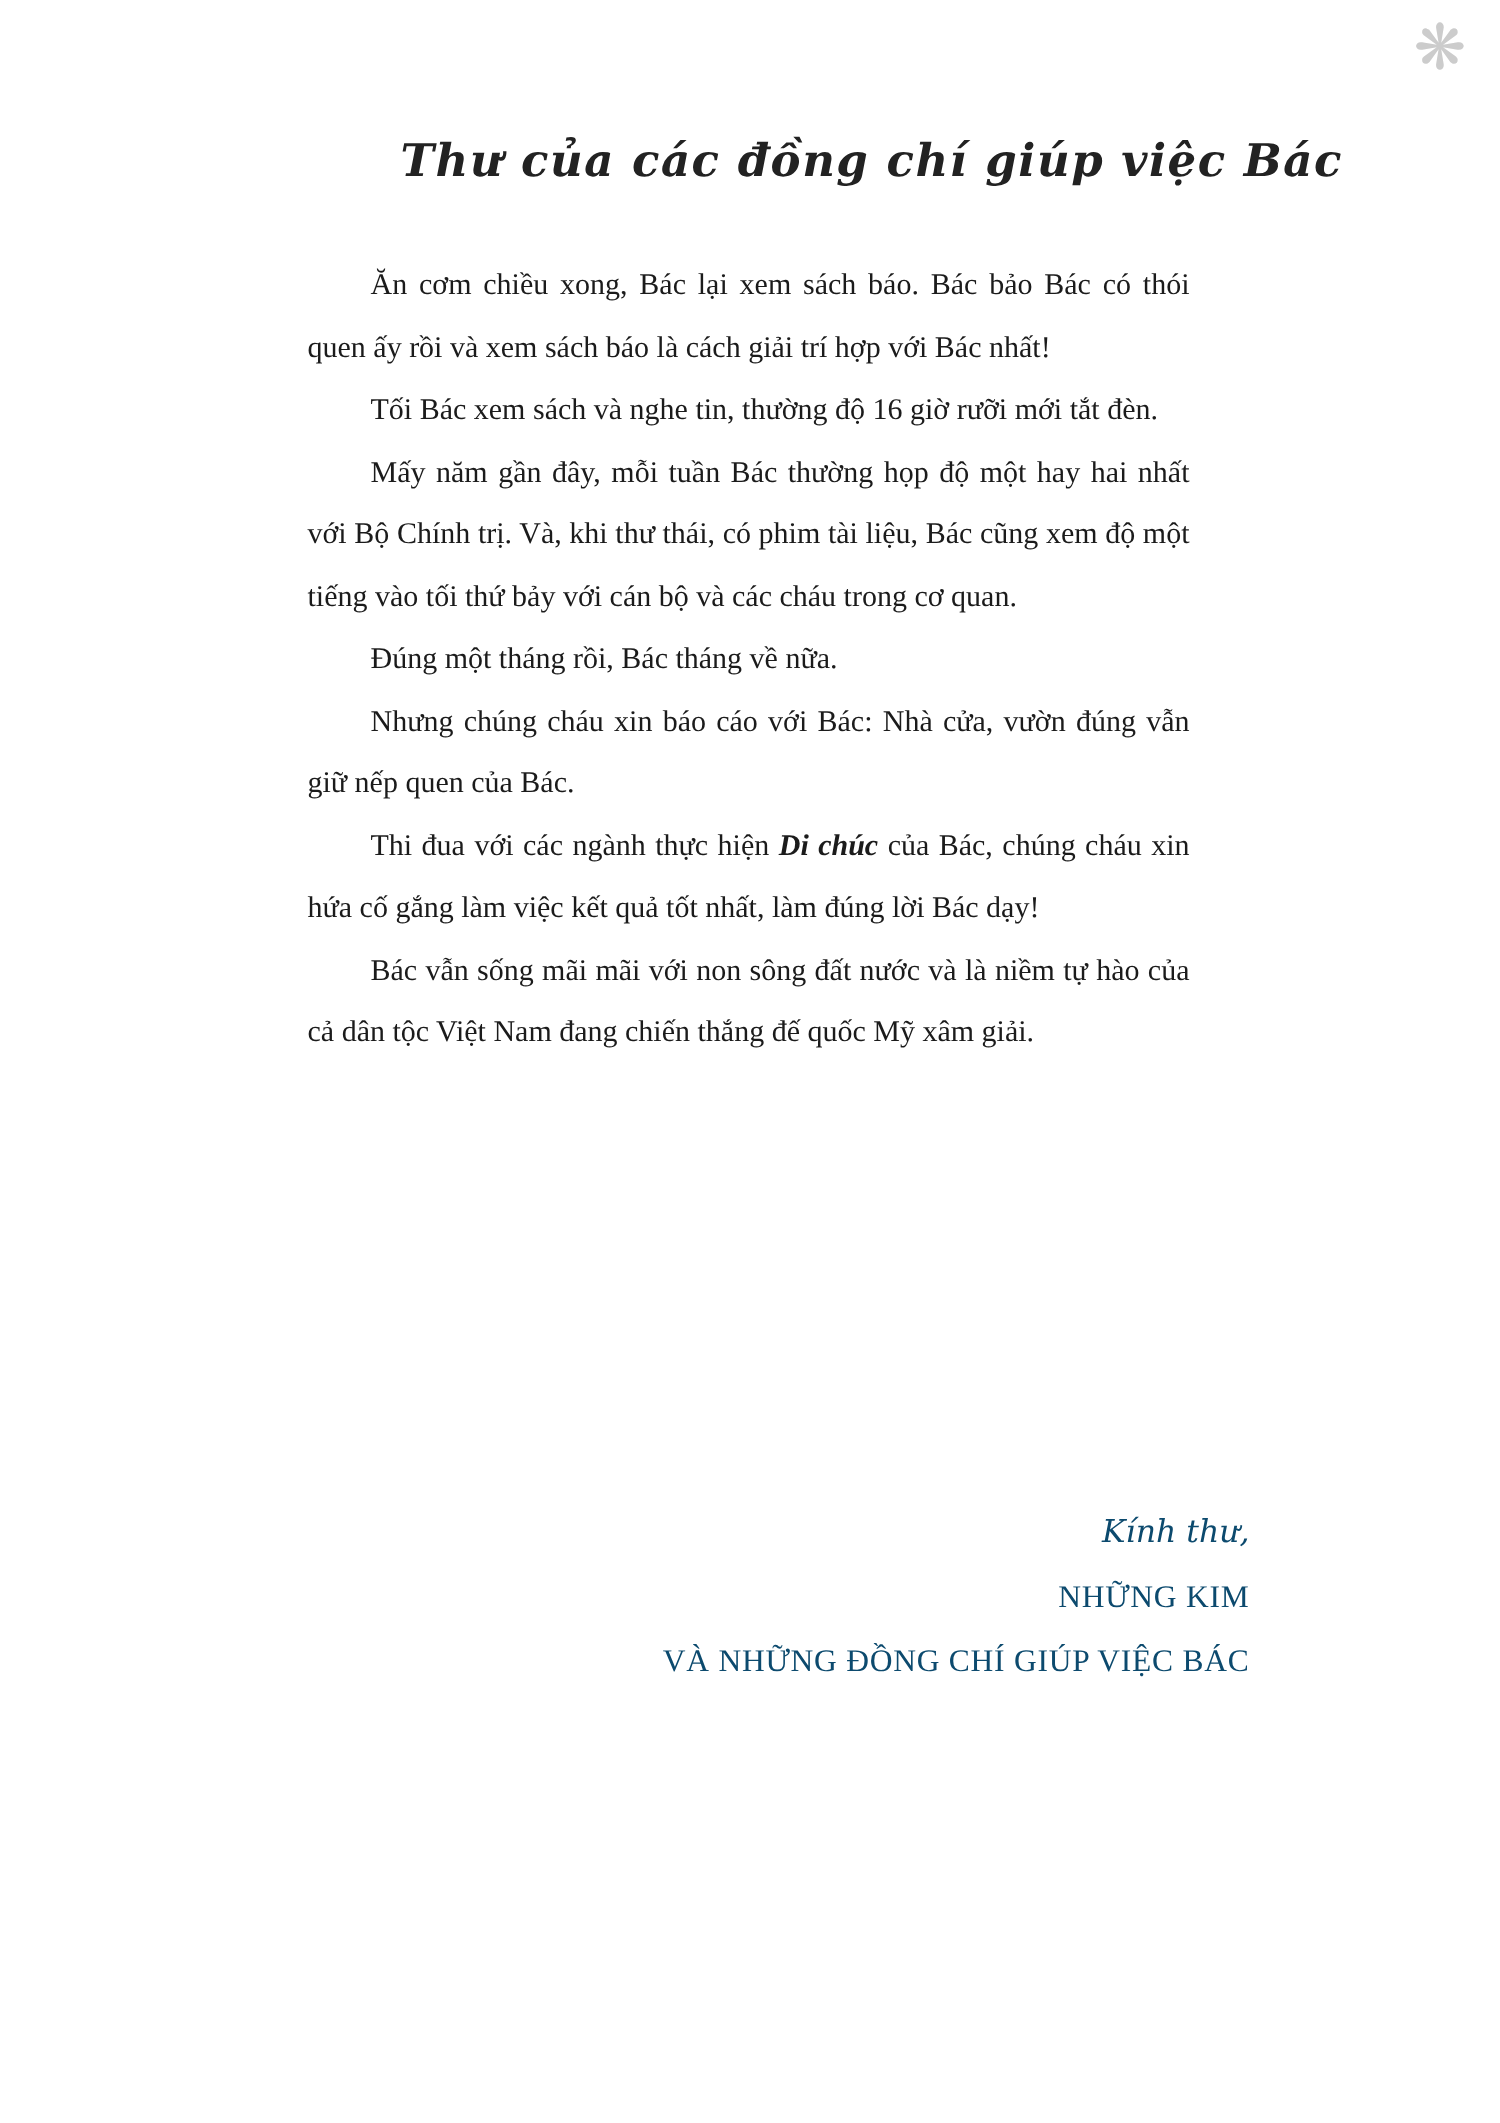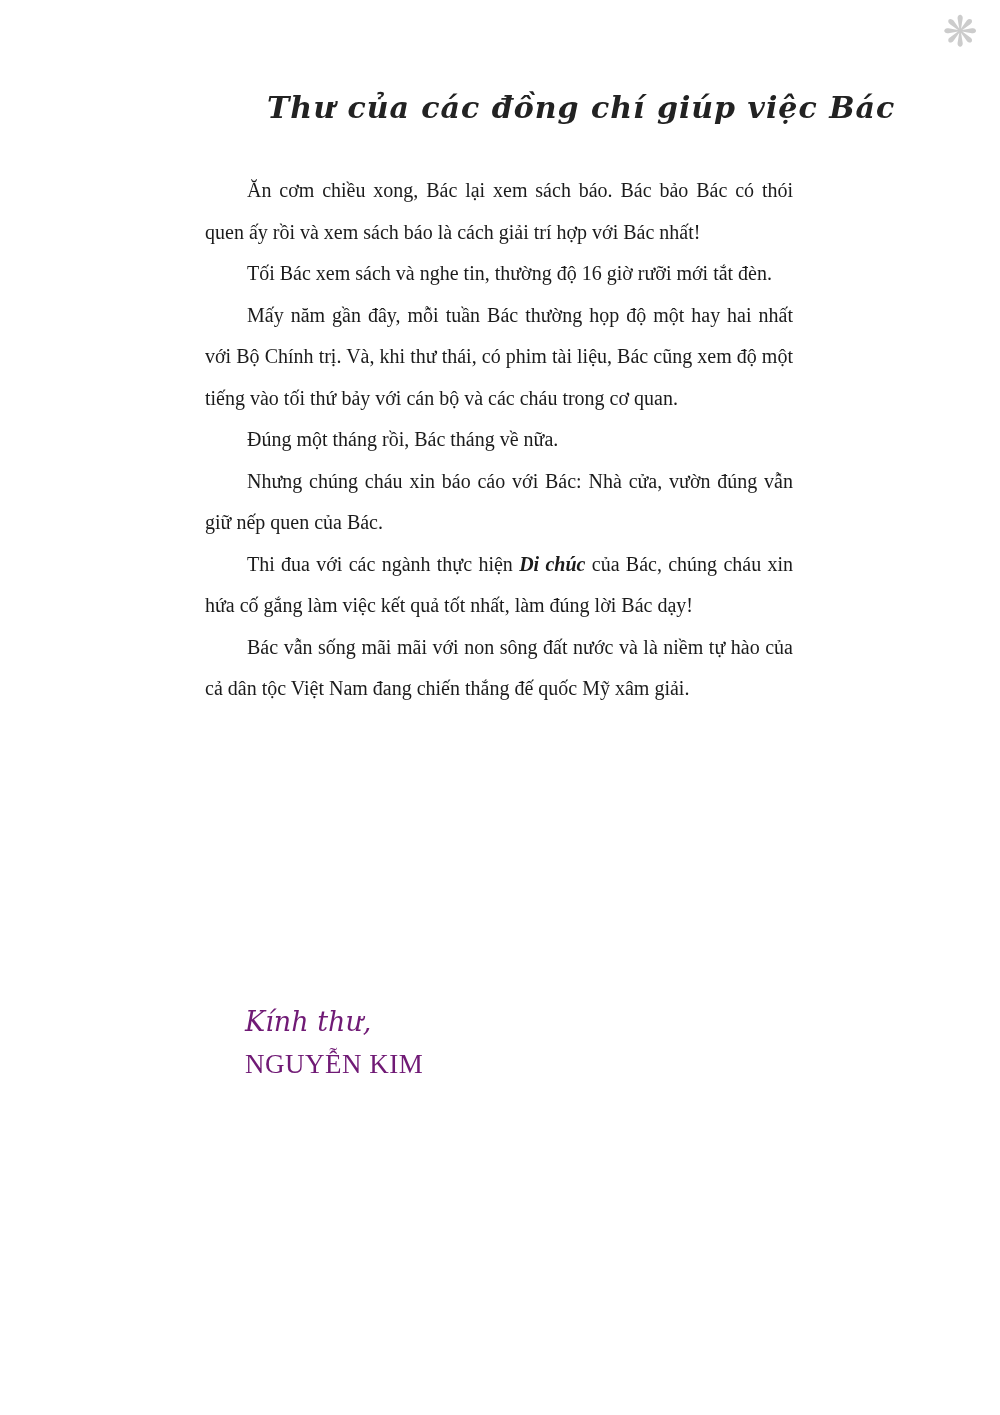--- a/index.html
+++ b/index.html
@@ -57,24 +57,24 @@
   .body-text p {
     margin:0;
     text-indent:42px;
   }
   .em { font-style:italic;font-weight:bold; }
   .signature {
     position:absolute;
     top:1000px; left:205px;
     width:588px;
     transform:translateX(40px);
-    text-align:left;
-    font-size:27px;
+    text-align:right;
+    font-size:21px;
     line-height:43px;
-    color:#701a75;
+    color:#0c4a6e;
   }
   .sig-salutation {
     font-style:italic;
     font-family:"DejaVu Serif",serif;
   }
   .sig-name, .sig-cosigners {
     letter-spacing:0.5px;
   }
 </style>
 </head>
@@ -94,16 +94,17 @@
     <p>Tối Bác xem sách và nghe tin, thường độ 16 giờ rưỡi mới tắt đèn.</p>
     <p>Mấy năm gần đây, mỗi tuần Bác thường họp độ một hay hai nhất với Bộ Chính trị. Và, khi thư thái, có phim tài liệu, Bác cũng xem độ một tiếng vào tối thứ bảy với cán bộ và các cháu trong cơ quan.</p>
     <p>Đúng một tháng rồi, Bác tháng về nữa.</p>
     <p>Nhưng chúng cháu xin báo cáo với Bác: Nhà cửa, vườn đúng vẫn giữ nếp quen của Bác.</p>
     <p><span>Thi đua với các ngành thực hiện </span><span class="em">Di chúc</span><span> của Bác, chúng cháu xin hứa cố gắng làm việc kết quả tốt nhất, làm đúng lời Bác dạy!</span></p>
     <p>Bác vẫn sống mãi mãi với non sông đất nước và là niềm tự hào của cả dân tộc Việt Nam đang chiến thắng đế quốc Mỹ xâm giải.</p>
   </div>
 
   <div class="signature">
     <div class="sig-salutation">Kính thư,</div>
-    <div class="sig-name">NGUYỄN KIM</div>
+    <div class="sig-name">NHỮNG KIM</div>
+    <div class="sig-cosigners">VÀ NHỮNG ĐỒNG CHÍ GIÚP VIỆC BÁC</div>
   </div>
 
 </div>
 
 </body></html>

